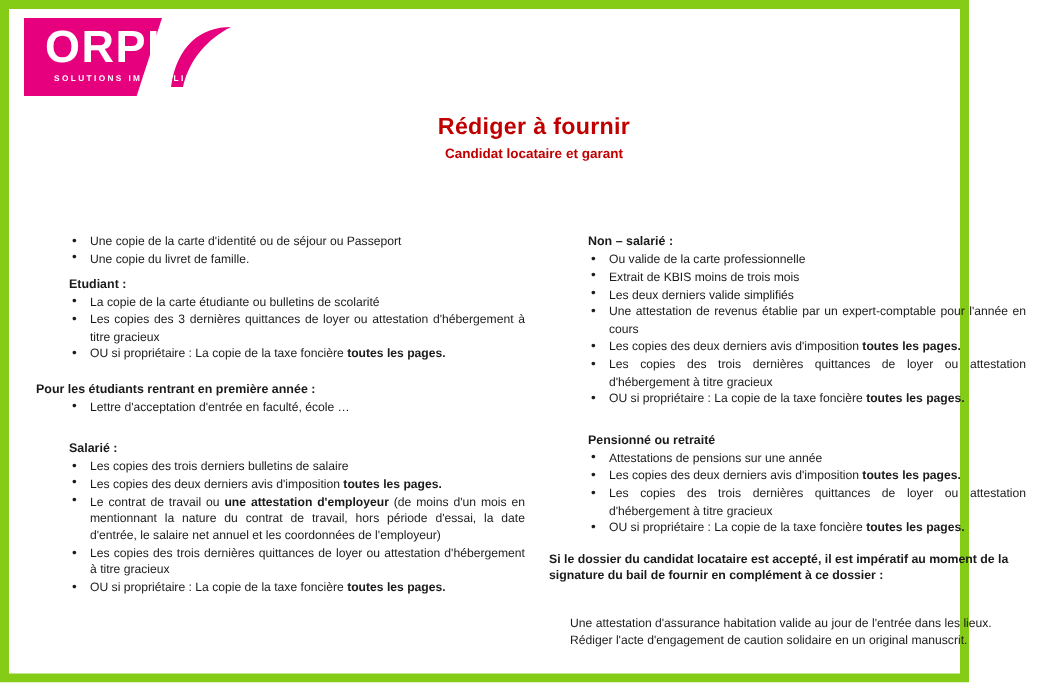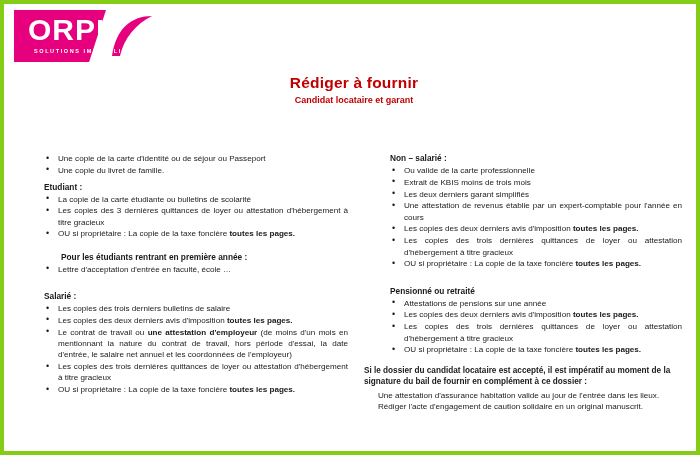--- a/index.html
+++ b/index.html
@@ -9,24 +9,24 @@
   body {
     width: 700px;
     height: 455px;
     background: #ffffff;
     font-family: "Liberation Sans", sans-serif;
     color: #1a1a1a;
     overflow: hidden;
   }
   .page {
     position: relative;
-    width: 700px;
+    width: 646px;
     height: 455px;
     box-sizing: border-box;
-    border: 4px solid #84cc16;
+    border: 6px solid #84cc16;
     background: #fff;
   }
   
   .logo-block {
     position: absolute;
     left: 10px;
     top: 6px;
     width: 150px;
     height: 52px;
   }
@@ -165,21 +165,21 @@
     font-weight: bold;
   }
   .note-block {
     margin-top: 9px;
   }
   .note-head {
     font-size: 8.2px;
     font-weight: bold;
     color: #1a1a1a;
     line-height: 11.5px;
-    margin: 0 0 2px 0;
+    margin: 0 0 20px 0;
     text-align: left;
   }
   .note-line {
     font-size: 8.1px;
     line-height: 11.5px;
     color: #1a1a1a;
     padding-left: 14px;
   }
   .spacer-sm { height: 5px; }
   .spacer-md { height: 9px; }
@@ -219,21 +219,21 @@
         <ul class="bullets">
           <li>La copie de la carte étudiante ou bulletins de scolarité</li>
           <li>Les copies des 3 dernières quittances de loyer ou attestation d'hébergement à titre gracieux</li>
           <li class="nobullet"><span>OU si propriétaire : La copie de la taxe foncière </span><span class="b">toutes les pages.</span></li>
         </ul>
       </div>
 
       <div class="spacer-sm"></div>
 
       <div class="section">
-        <div class="sec-head" style="padding-left:4px;margin-left:39px;">Pour les étudiants rentrant en première année :</div>
+        <div class="sec-head" style="padding-left:4px;">Pour les étudiants rentrant en première année :</div>
         <ul class="bullets">
           <li>Lettre d'acceptation d'entrée en faculté, école …</li>
         </ul>
       </div>
 
       <div class="spacer-md"></div>
 
       <div class="section">
         <div class="sec-head">Salarié :</div>
         <ul class="bullets">
@@ -247,21 +247,21 @@
 
     </div>
 
     <div class="col col-right">
 
       <div class="section">
         <div class="sec-head">Non – salarié :</div>
         <ul class="bullets">
           <li>Ou valide de la carte professionnelle</li>
           <li>Extrait de KBIS moins de trois mois</li>
-          <li>Les deux derniers garant simplifiés</li>
+          <li>Les deux derniers valide simplifiés</li>
           <li>Une attestation de revenus établie par un expert-comptable pour l'année en cours</li>
           <li><span>Les copies des deux derniers avis d'imposition </span><span class="b">toutes les pages.</span></li>
           <li>Les copies des trois dernières quittances de loyer ou attestation d'hébergement à titre gracieux</li>
           <li class="nobullet"><span>OU si propriétaire : La copie de la taxe foncière </span><span class="b">toutes les pages.</span></li>
         </ul>
       </div>
 
       <div class="spacer-md"></div>
 
       <div class="section">

